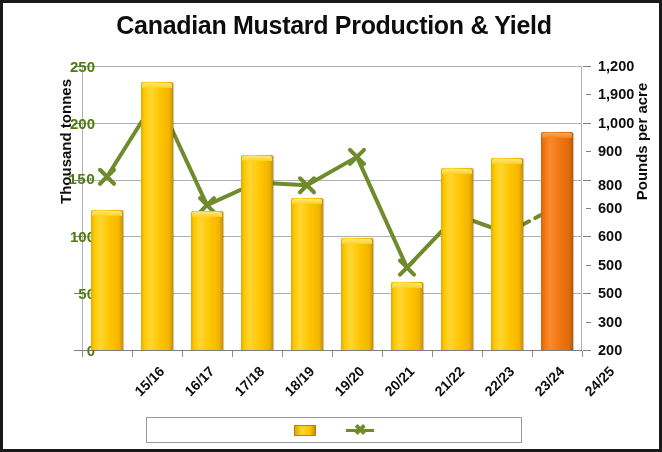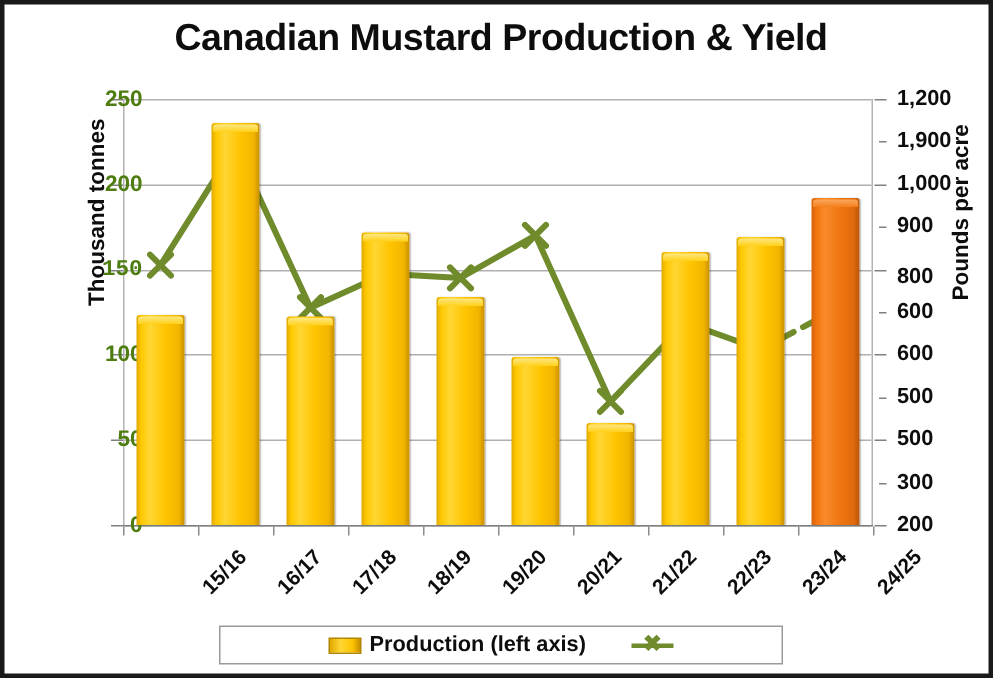--- a/index.html
+++ b/index.html
@@ -321,21 +321,20 @@
           <line x1="547" y1="196.58" x2="561" y2="210.58" stroke="#6F8B2B" stroke-width="4" stroke-linecap="round"></line>
           <line x1="547" y1="210.58" x2="561" y2="196.58" stroke="#6F8B2B" stroke-width="4" stroke-linecap="round"></line>
           <title>24/25: 705</title>
         </g>
       </g>
   </svg>
 
   <div id="legend">
     <div class="legend-entry">
       <span class="legend-swatch-bar"></span>
-      <span>Production (left axis)</span>
     </div>
     <div class="legend-entry">
       <span class="legend-swatch-line">
         <span class="lseg"></span>
           <span class="lx">✖</span>
       </span>
     </div>
   </div>
 
 <div class="tick-left" style="top: 347px;"></div>

